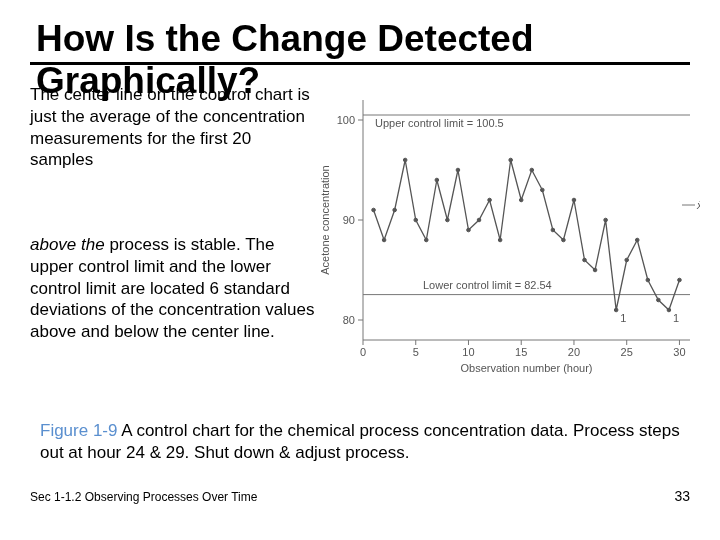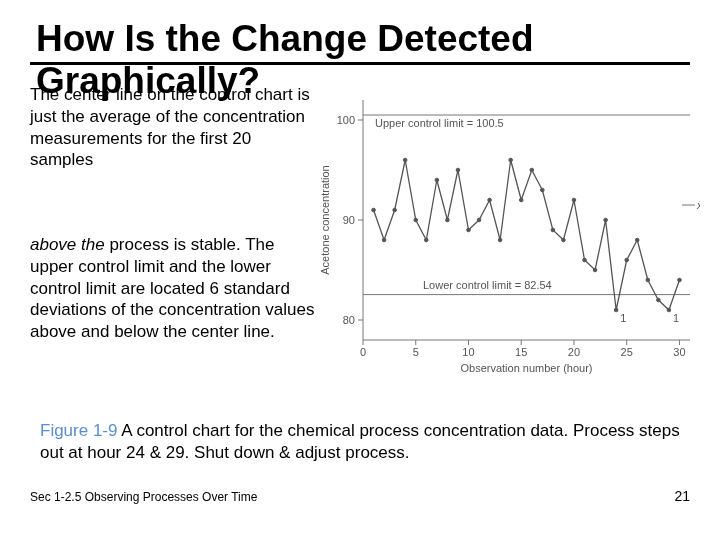--- a/index.html
+++ b/index.html
@@ -103,15 +103,15 @@
       <circle class="pt" cx="353.9032258064516" cy="220" r="1.8"></circle>
       <circle class="pt" cx="364.4516129032258" cy="190" r="1.8"></circle>
       <text x="305.1612903225806" y="232" font-size="11" fill="#555">1</text>
       <text x="357.9032258064516" y="232" font-size="11" fill="#555">1</text>
     </svg>
 
   <div class="caption">
     <span class="fig-label">Figure 1-9</span><span>  A control chart for the chemical process concentration data. Process steps out at hour 24 &amp; 29. Shut down &amp; adjust process.</span>
   </div>
 
-  <div class="sec">Sec 1-2.5 Observing Processes Over Time</div>
-  <div class="pagenum">21</div>
+  <div class="sec">Sec 1-1.2 Observing Processes Over Time</div>
+  <div class="pagenum">33</div>
 </div>
 
 </body></html>

